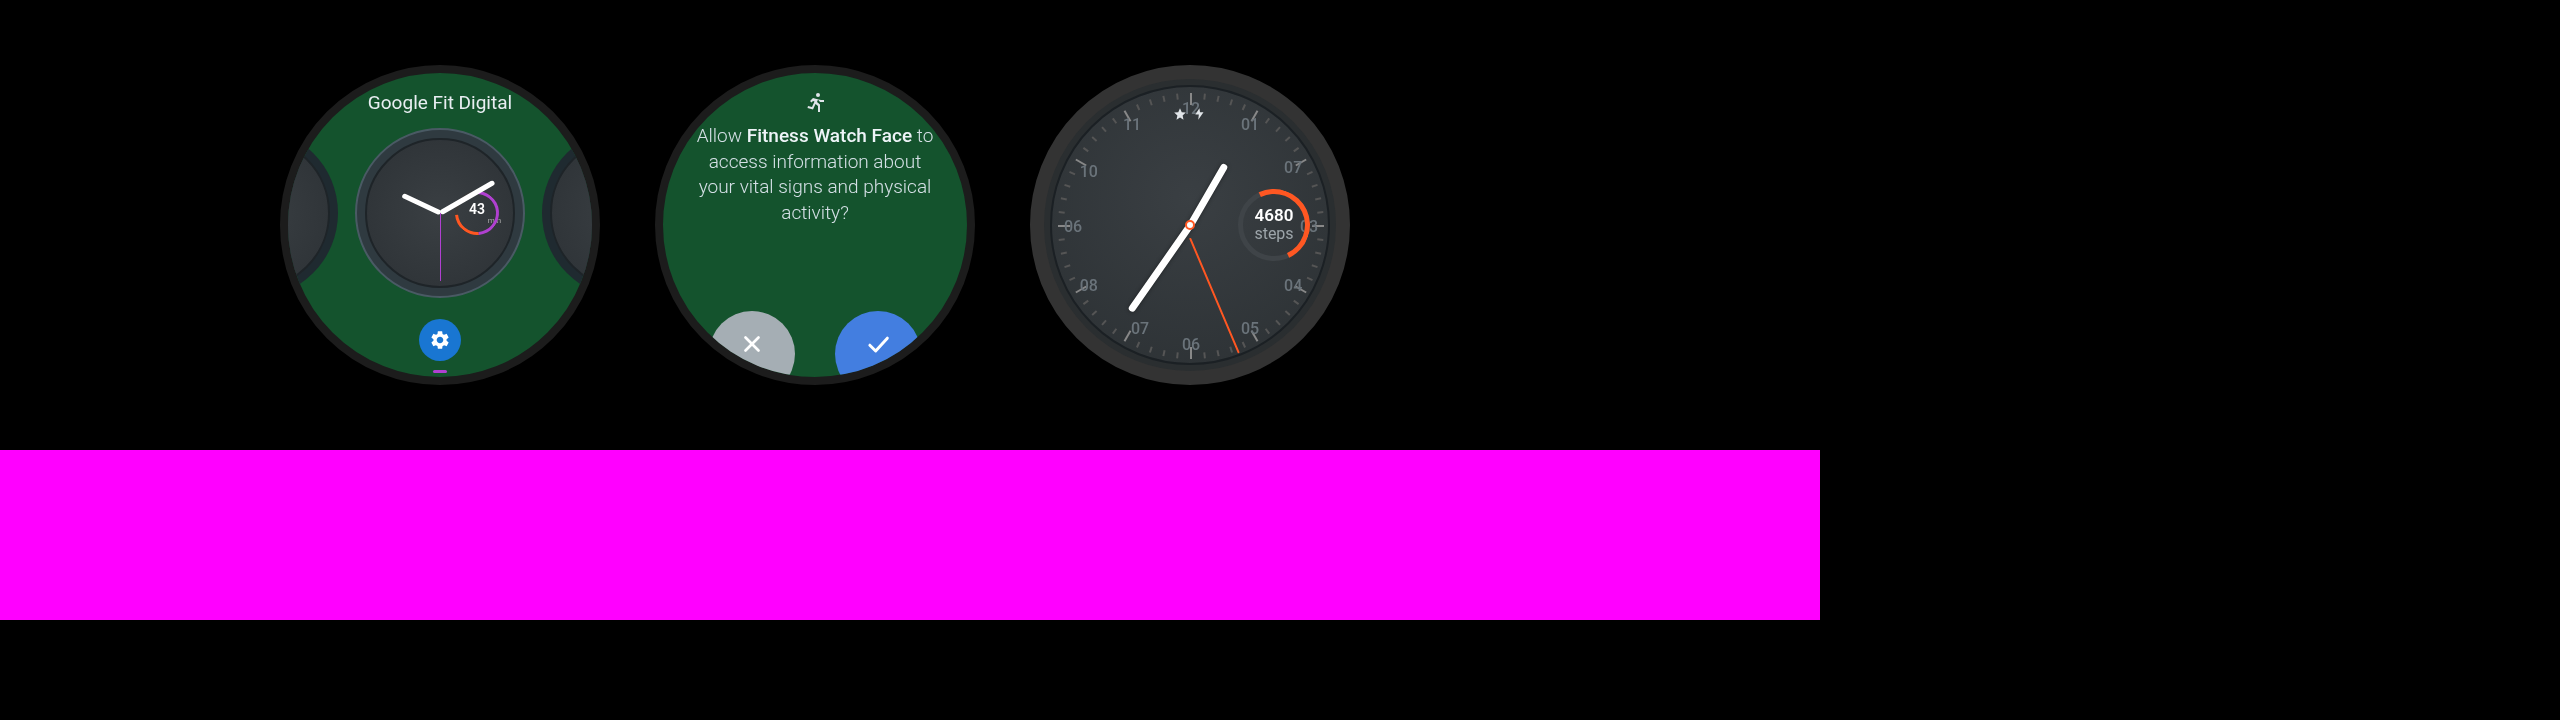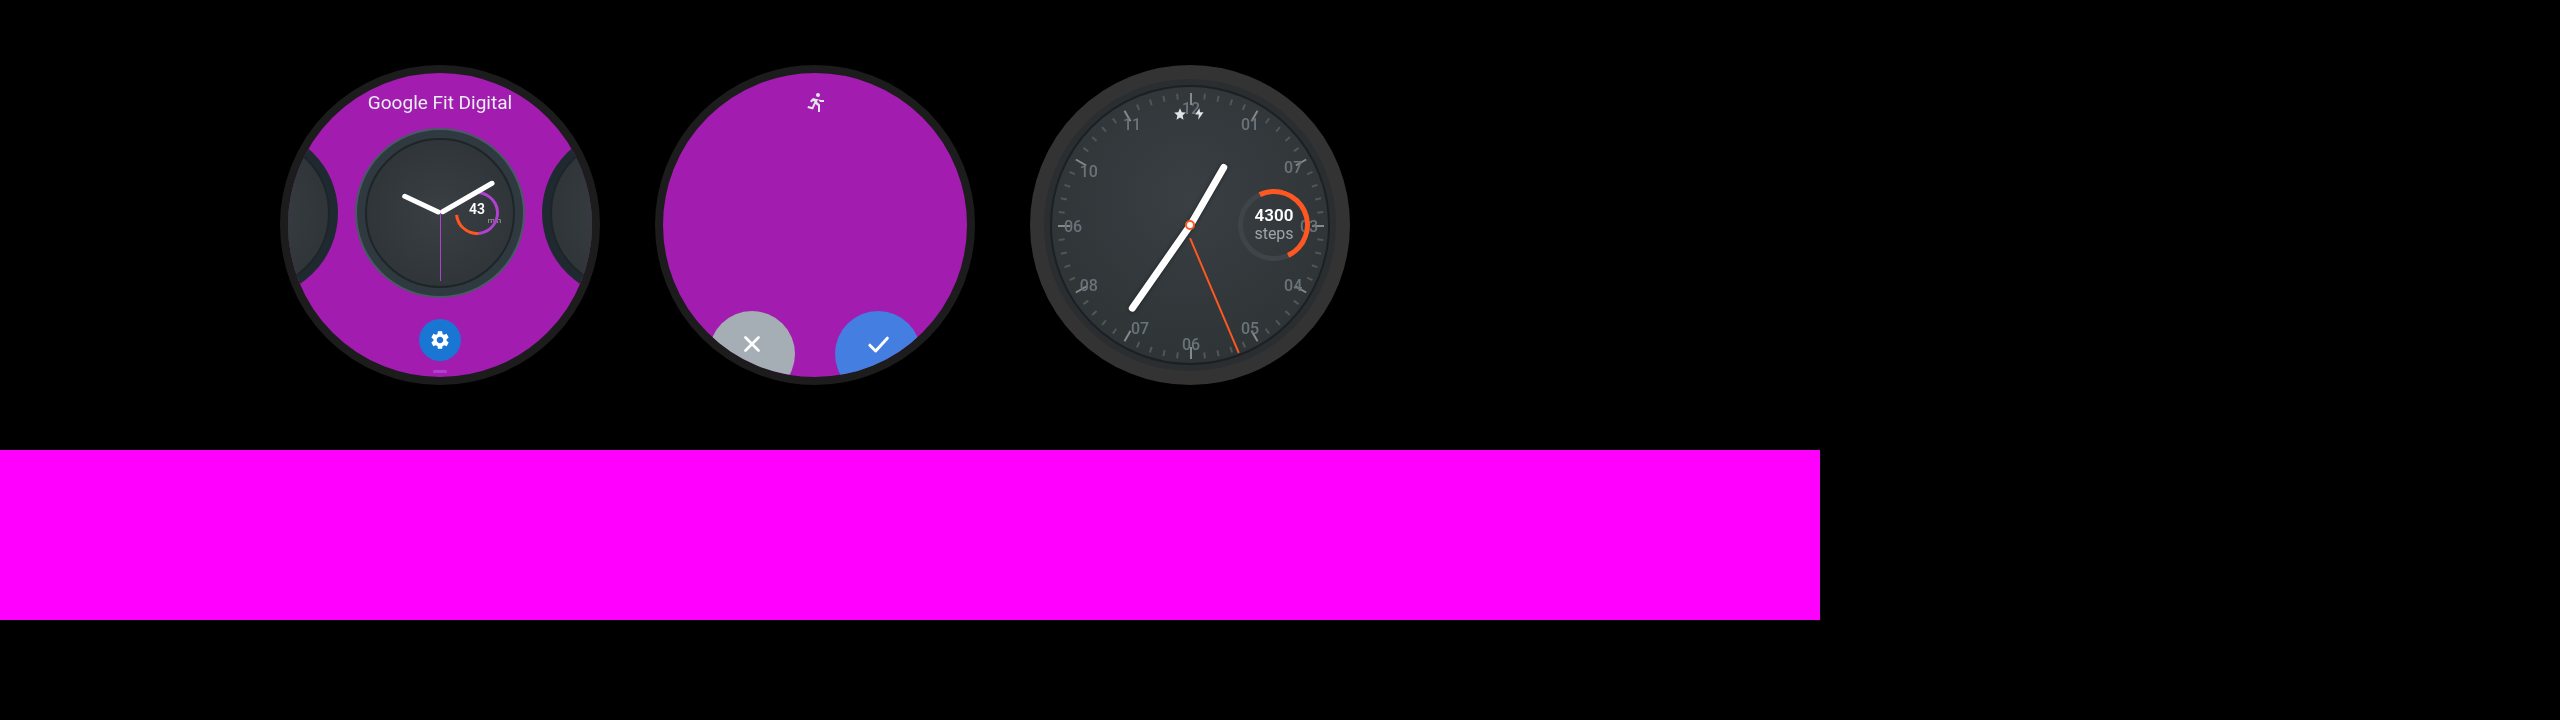--- a/index.html
+++ b/index.html
@@ -22,21 +22,21 @@
     position: absolute;
     left: 280px;
     top: 65px;
     display: flex;
     gap: 55px;
   }
   .watch {
     width: 320px;
     height: 320px;
     border-radius: 50%;
-    background: #a21caf;
+    background: #14532d;
     border: 8px solid #1c1c1c;
     position: relative;
     overflow: hidden;
     box-shadow: 0 2px 10px rgba(0,0,0,.5);
   }
 
   
   .w1-title {
     position: absolute;
     top: 18px;
@@ -305,20 +305,23 @@
     </div>
     <div class="page-dot"></div>
   </div>
 
   <div class="watch">
     <div class="w2-icon">
       <svg width="24" height="24" viewBox="0 0 24 24" fill="#e0e6ea">
         <circle cx="15" cy="4" r="2"></circle>
         <path d="M13.5,8 L10,7 L7,10 L8.5,11.5 L10,10 L11.5,10.5 L9,16 L5,15 L4.5,17 L10,18.5 L12.5,13 L15,15 L15,21 L17,21 L17,13.5 L14,11 L15,8.5 L17,11 L21,11 L21,9 L18,9 Z"></path>
       </svg>
+    </div>
+    <div class="w2-text">
+      <span>Allow </span><span class="bold">Fitness Watch Face</span><span> to access information about your vital signs and physical activity?</span>
     </div>
     <div class="action-btn deny">
       <svg width="26" height="26" viewBox="0 0 24 24" fill="none" stroke="#fff" stroke-width="2.5" stroke-linecap="round">
         <line x1="6" y1="6" x2="18" y2="18"></line>
         <line x1="18" y1="6" x2="6" y2="18"></line>
       </svg>
     </div>
     <div class="action-btn allow">
       <svg width="28" height="28" viewBox="0 0 24 24" fill="none" stroke="#fff" stroke-width="2.5" stroke-linecap="round" stroke-linejoin="round">
         <polyline points="5,13 10,18 20,7"></polyline>
@@ -407,21 +410,21 @@
       <div class="w3-status">
         <svg width="14" height="14" viewBox="0 0 24 24" fill="#e0e4e8">
           <path d="M12,2 L15,9 L22,9.5 L16.5,14.5 L18,22 L12,18 L6,22 L7.5,14.5 L2,9.5 L9,9 Z"></path>
         </svg>
         <svg width="14" height="14" viewBox="0 0 24 24" fill="#e0e4e8">
           <path d="M11,2 L4,13 L10,13 L9,22 L18,9 L12,9 Z"></path>
         </svg>
       </div>
       <div class="w3-subdial">
         <div class="ring"></div>
-        <span class="val">4300</span>
+        <span class="val">4680</span>
         <span class="lbl">steps</span>
       </div>
       <div class="w3-hand hour"></div>
       <div class="w3-hand minute"></div>
       <div class="w3-hand second"></div>
       <div class="w3-center"></div>
     </div>
   </div>
 
 </div>

